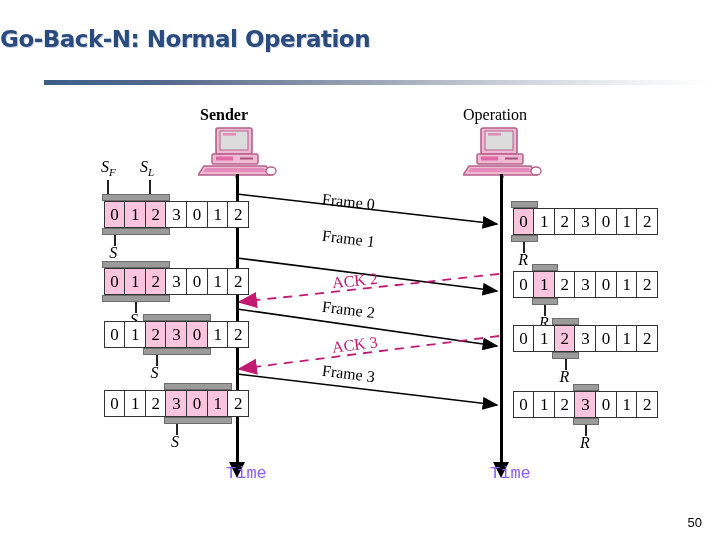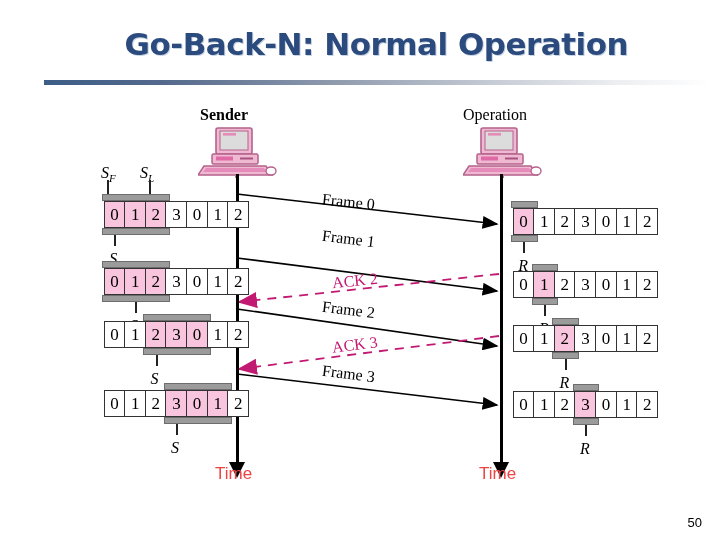--- a/index.html
+++ b/index.html
@@ -9,24 +9,24 @@
     font-family:"Liberation Sans", sans-serif;
     overflow:hidden;
     position:relative;
   }
   #slide{position:absolute;inset:0;}
 
   
   .title{
     position:absolute;
     left:0;top:26px;width:628px;
-    text-align:right;
+    text-align:left;
     font-family:"DejaVu Sans", sans-serif;
     font-weight:bold;
-    font-size:31px;
+    font-size:23px;
     letter-spacing:-0.5px;
     color:#2b4a7d;
     text-shadow:1px 1px 0 #c9d4e4;
     white-space:nowrap;
   }
   .title-rule{
     position:absolute;
     left:44px;top:80px;
     width:666px;height:5px;
     background:linear-gradient(to right,#3c5d87 0%,#54698c 18%,#8b97ab 42%,#c3c9d3 66%,#eceef1 86%,#ffffff 100%);
@@ -45,22 +45,22 @@
   }
   .pc{position:absolute;}
 
   
   .timeline{position:absolute;width:3px;background:#000;}
   .tl-head{position:absolute;width:0;height:0;
     border-left:8px solid transparent;border-right:8px solid transparent;
     border-top:16px solid #000;}
   .time-label{
     position:absolute;
-    font-family:Liberation Sans, sans-serif;
-    font-size:17px;color:#ef4444;white-space:nowrap;
+    font-family:Liberation Mono, monospace;
+    font-size:17px;color:#8b5cf6;white-space:nowrap;margin-left:11px;
   }
 
   
   .seq{position:absolute;}
   .cells{position:absolute;display:flex;}
   .cell{
     width:22px;height:27px;
     border:1.4px solid #333;
     margin-left:-1.4px;
     background:#ffffff;
@@ -71,21 +71,21 @@
     box-sizing:border-box;
   }
   .cell.on{background:#f9c4dd;}
   .win-top,.win-bot{position:absolute;height:7px;background:#9b9b9b;border:1px solid #6d6d6d;box-sizing:border-box;}
 
   .ptr-line{position:absolute;width:2px;background:#222;}
   .ptr-label{
     position:absolute;
     font-family:"Liberation Serif", serif;
     font-style:italic;
-    font-size:16px;color:#000;white-space:nowrap;margin-top:6px;
+    font-size:16px;color:#000;white-space:nowrap;
   }
   .ptr-label sub{font-size:11px;font-style:italic;}
 
   
   #arrows{position:absolute;left:0;top:0;width:720px;height:400px;}
   .arrow-label{
     position:absolute;
     font-family:"Liberation Serif", serif;
     font-size:16px;
     white-space:nowrap;

